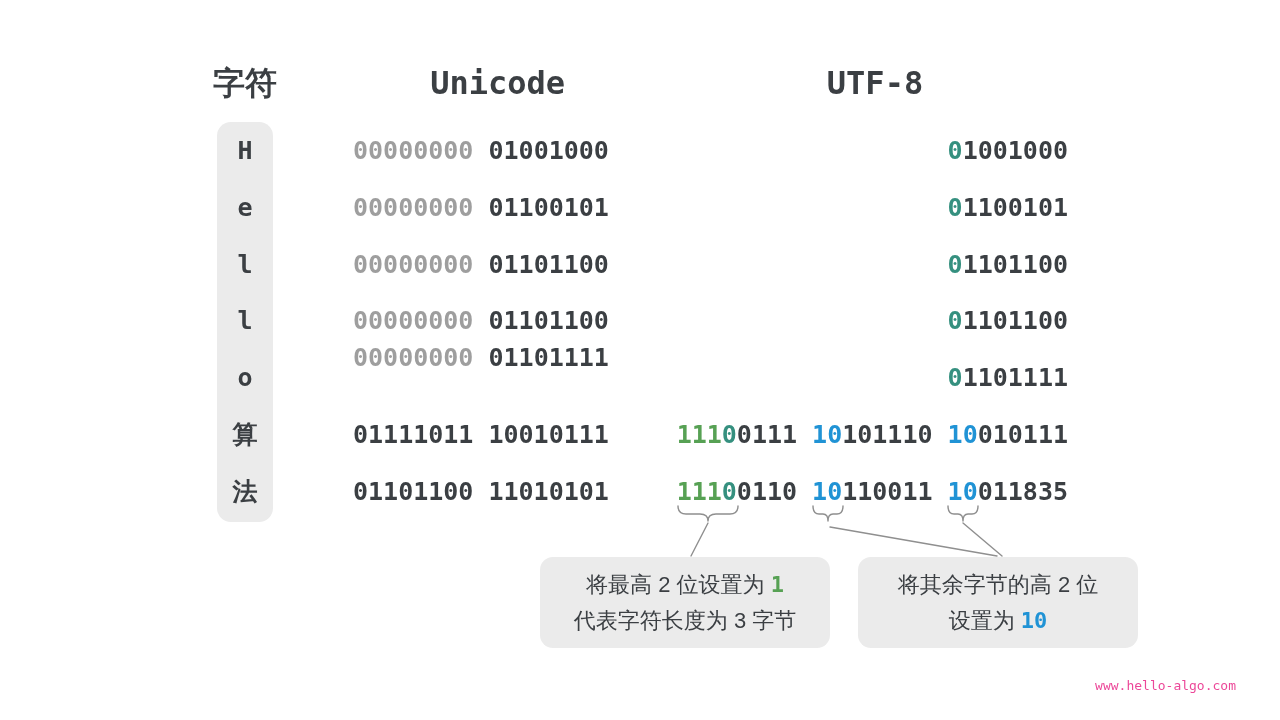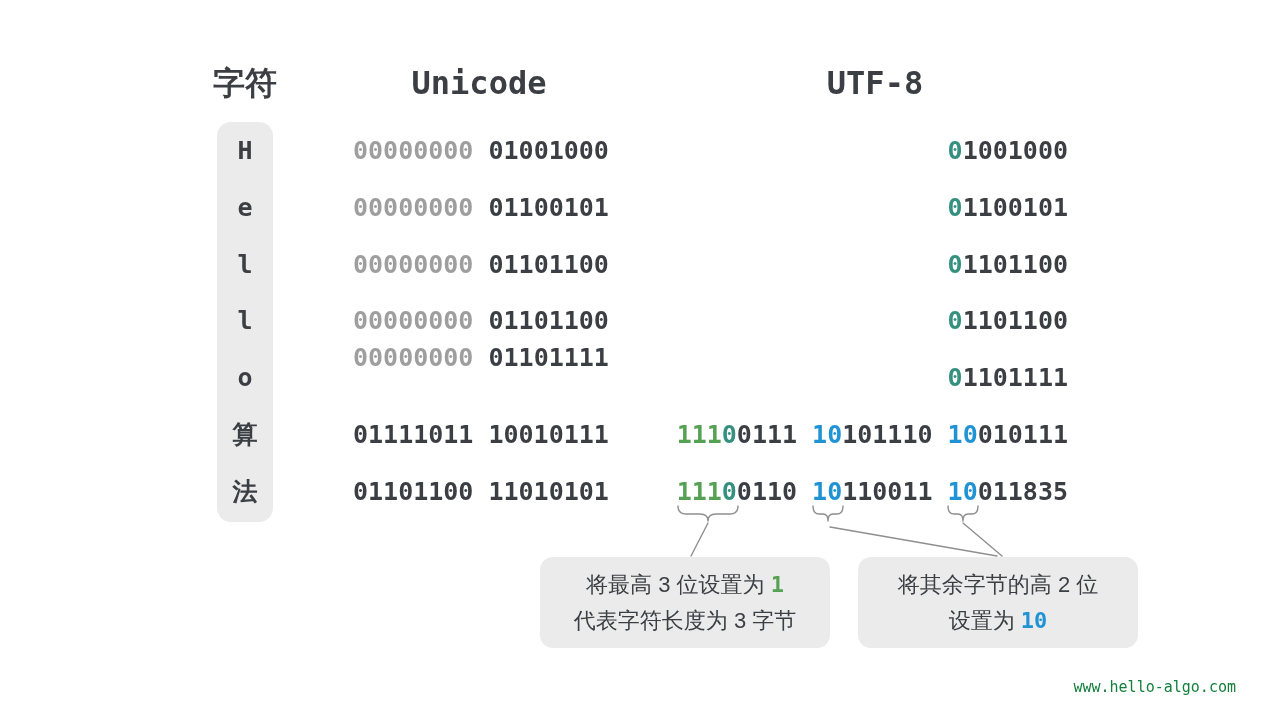--- a/index.html
+++ b/index.html
@@ -2,21 +2,21 @@
 <html style="--dark: #3b3f43; --gray: #9e9e9e; --teal: #35907f; --green: #57a154; --blue: #2093d5;"><head>
 <meta charset="utf-8">
 <style>
   html,body{margin:0;padding:0;background:#ffffff;}
   .canvas{position:relative;width:1280px;height:720px;background:#ffffff;overflow:hidden;
           font-family:"Liberation Sans","DejaVu Sans",sans-serif;color:var(--dark,#3b3f43);}
   .mono{font-family:"DejaVu Sans Mono","Liberation Mono",monospace;}
   .hdr{position:absolute;top:69px;height:28px;line-height:28px;font-size:32px;font-weight:700;
        text-align:center;font-family:"DejaVu Sans Mono","Liberation Mono",monospace;}
   .hdr-char{left:195px;width:100px;font-family:"Liberation Sans","DejaVu Sans",sans-serif;}
-  .hdr-unicode{left:379px;width:200px;}
+  .hdr-unicode{left:365px;width:200px;text-align:right;}
   .hdr-utf8{left:775px;width:200px;}
   .char-pill{position:absolute;left:217px;top:122px;width:56px;height:400px;background:#ebebeb;border-radius:14px;}
   .cell{position:absolute;height:28px;line-height:28px;white-space:pre;
         font-family:"DejaVu Sans Mono","Liberation Mono",monospace;font-weight:700;font-size:25px;text-align:center;}
   .char-cell{left:217px;width:56px;text-align:center;}
   .unicode-cell{left:353px;}
   .utf8-cell{right:212px;text-align:right;}
   .seg-dark{color:var(--dark,#3b3f43);}
   .seg-gray{color:var(--gray,#9e9e9e);}
   .seg-teal{color:var(--teal,#35907f);}
@@ -24,21 +24,21 @@
   .seg-blue{color:var(--blue,#2093d5);}
   .annot-svg{position:absolute;left:0;top:0;width:1280px;height:720px;pointer-events:none;}
   .annot-svg path{fill:none;stroke:#8f8f8f;stroke-width:1.4;stroke-linecap:round;stroke-linejoin:round;}
   .callout{position:absolute;top:557px;height:91px;background:#ebebeb;border-radius:13px;
            display:flex;flex-direction:column;justify-content:center;text-align:center;
            font-size:22px;color:var(--dark,#3b3f43);}
   .callout-1{left:540px;width:290px;}
   .callout-2{left:858px;width:280px;}
   .co-line{line-height:36px;white-space:pre;}
   .co-line .mono{font-weight:700;font-size:22px;}
-  .watermark{position:absolute;right:44px;top:678px;font-size:15px;color:#15803d;
+  .watermark{position:absolute;right:44px;top:678px;font-size:13px;color:#ec4899;
              font-family:"DejaVu Sans Mono","Liberation Mono",monospace;}
 </style>
 </head>
 <body>
 
 <div class="canvas">
 
   <div class="hdr hdr-char">字符</div>
   <div class="hdr hdr-unicode">Unicode</div>
   <div class="hdr hdr-utf8">UTF-8</div>
@@ -72,21 +72,21 @@
   <svg class="annot-svg" viewBox="0 0 1280 720">
     <path d="M 678 506 Q 678 514 686 514 L 700 514 Q 708 514 708 521 Q 708 514 716 514 L 730 514 Q 738 514 738 506"></path>
     <path d="M 813 506 Q 813 514 819 514 L 823 514 Q 828 514 828 521 Q 828 514 833 514 L 837 514 Q 843 514 843 506"></path>
     <path d="M 948 506 Q 948 514 954 514 L 958 514 Q 963 514 963 521 Q 963 514 968 514 L 972 514 Q 978 514 978 506"></path>
     <path d="M 708 523 L 691 556"></path>
     <path d="M 830 527 L 997 556"></path>
     <path d="M 963 523 L 1002 556"></path>
   </svg>
 
   <div class="callout callout-1">
-    <div class="co-line" id="co1-l1"><span class="seg-dark">将最高 3 位设置为 </span><span class="seg-green mono">1</span></div>
+    <div class="co-line" id="co1-l1"><span class="seg-dark">将最高 2 位设置为 </span><span class="seg-green mono">1</span></div>
     <div class="co-line" id="co1-l2"><span class="seg-dark">代表字符长度为 3 字节</span></div>
   </div>
 
   <div class="callout callout-2">
     <div class="co-line" id="co2-l1"><span class="seg-dark">将其余字节的高 2 位</span></div>
     <div class="co-line" id="co2-l2"><span class="seg-dark">设置为 </span><span class="seg-blue mono">10</span></div>
   </div>
 
   <div class="watermark">www.hello-algo.com</div>
 </div>

